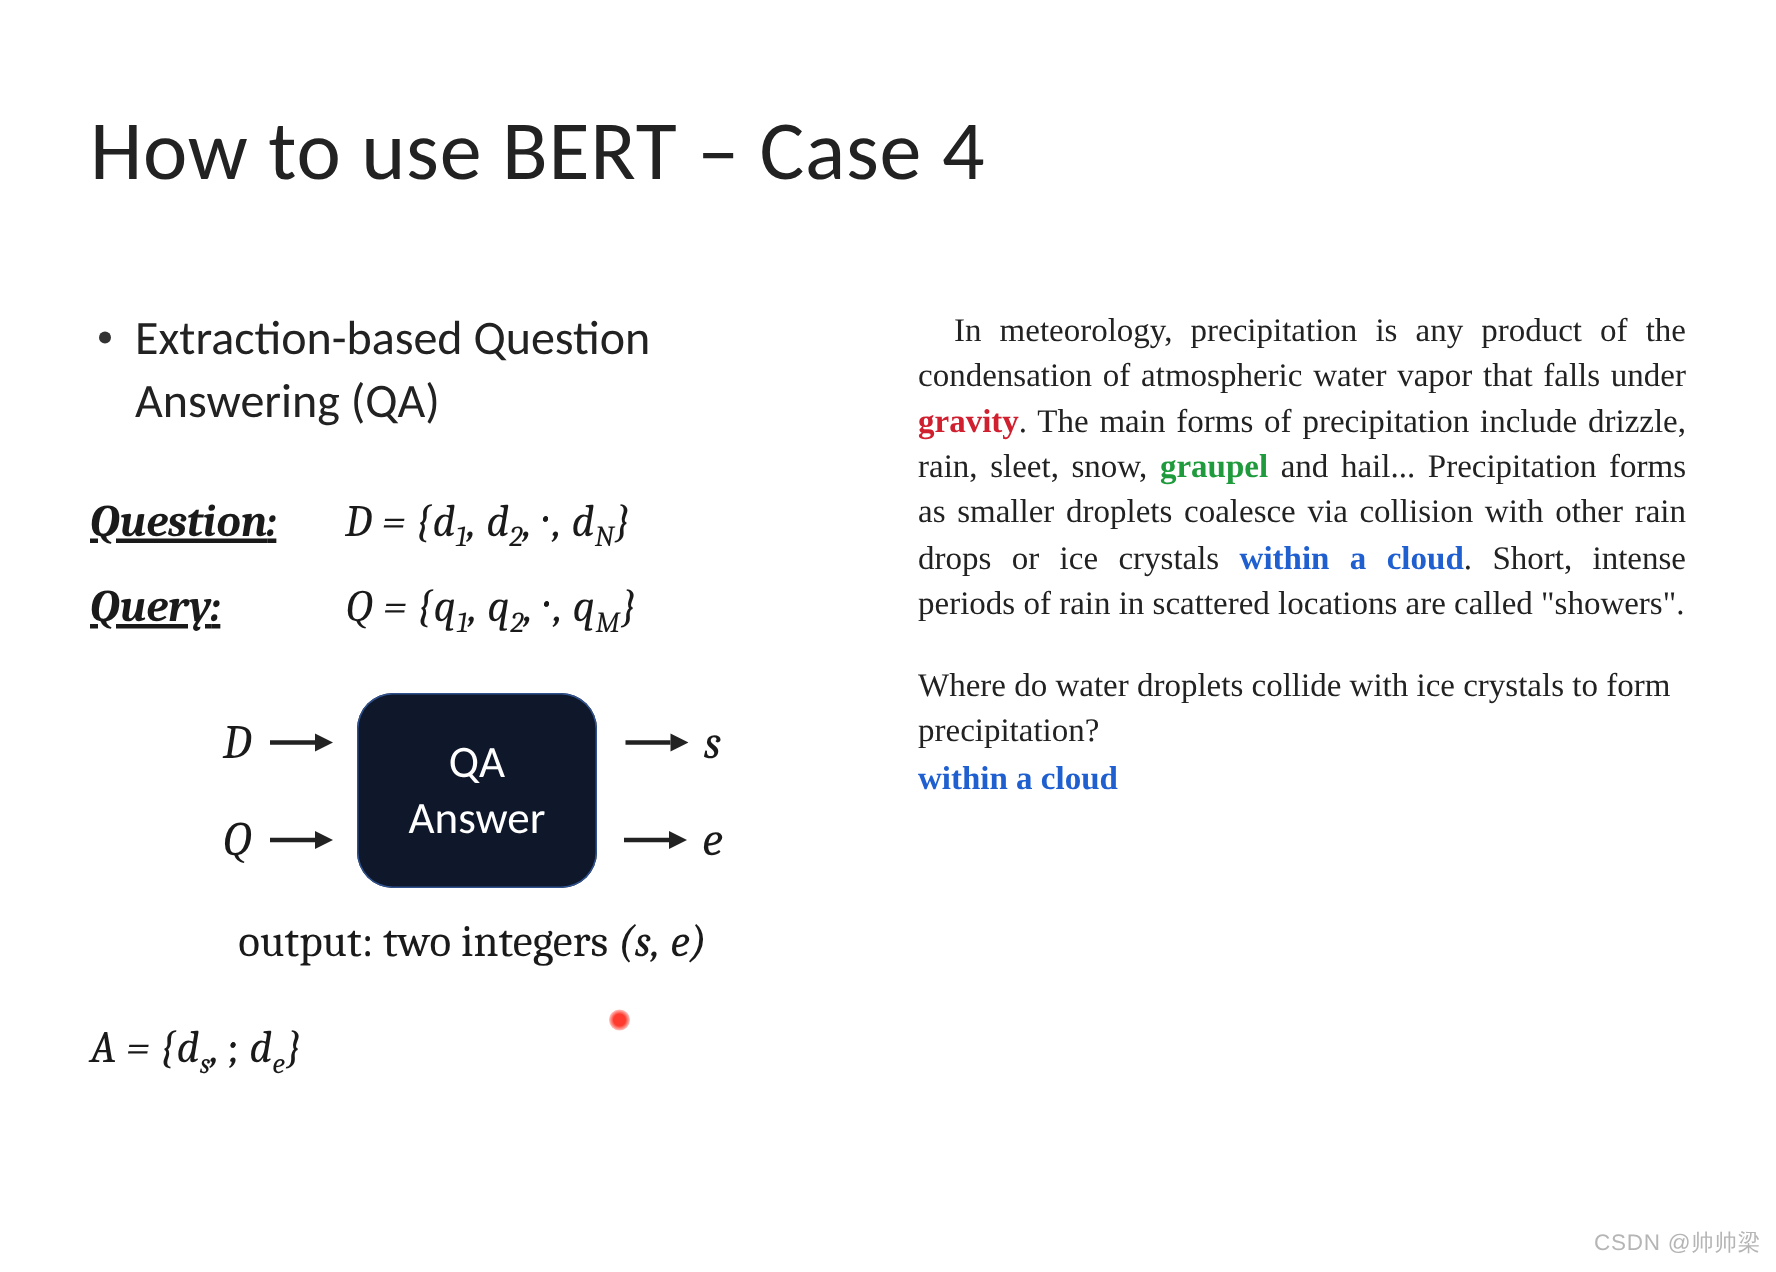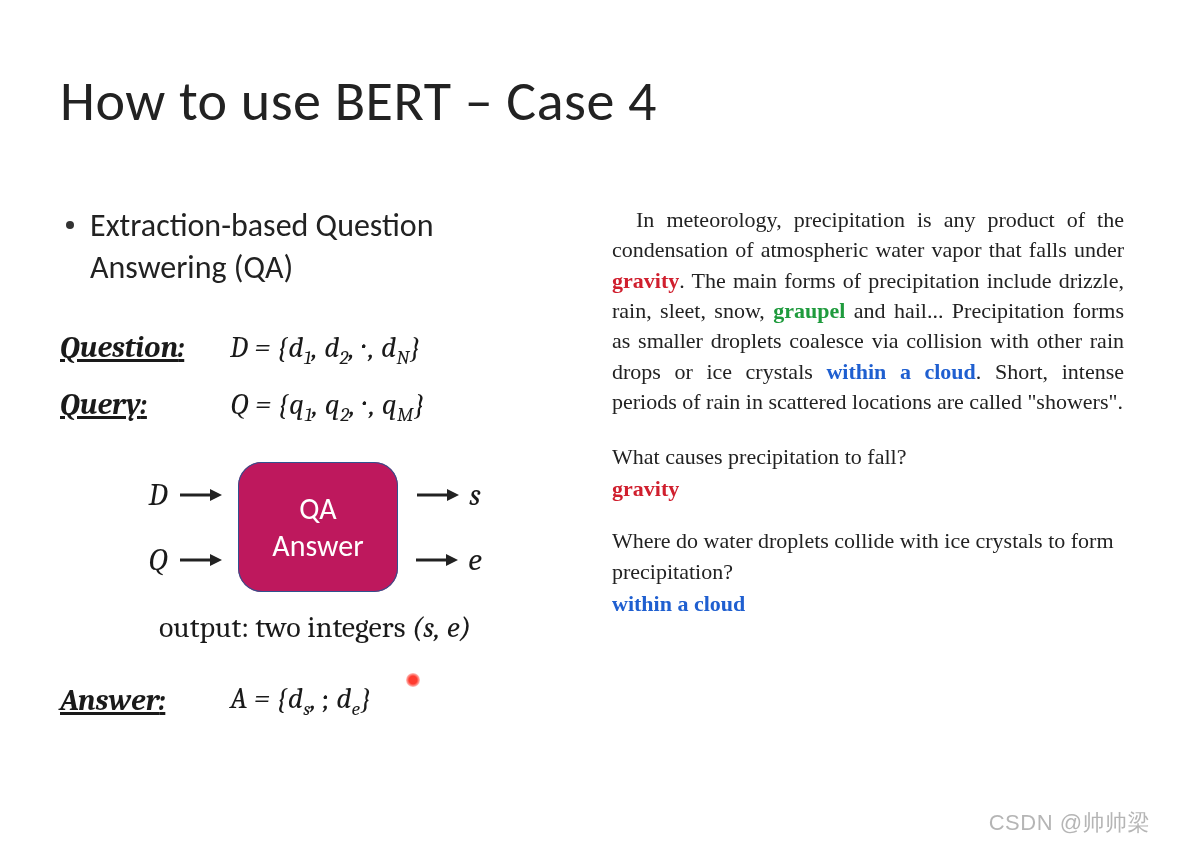--- a/index.html
+++ b/index.html
@@ -88,21 +88,21 @@
   }
   .diag-inputs, .diag-outputs {
     display: flex;
     flex-direction: column;
     gap: 28px;
     align-items: center;
   }
   .diag-row { display: flex; align-items: center; gap: 10px; }
   .arrow-svg { flex-shrink: 0; }
   .qa-box {
-    background: #be185d;
+    background: #0f172a;
     color: #fff;
     font-style: normal;
     font-family: Calibri, Arial, sans-serif;
     font-size: 30px;
     border-radius: 24px;
     width: 160px;
     height: 130px;
     display: flex;
     flex-direction: column;
     align-items: center;
@@ -137,23 +137,23 @@
   .passage { text-align: justify; margin-bottom: 24px; }
   .passage .indent { display: inline-block; width: 24px; }
   .hl-red { color: #d01f2e; font-weight: 700; }
   .hl-green { color: #1f9b3d; font-weight: 700; }
   .hl-blue { color: #1f5fd0; font-weight: 700; }
   .q-block { margin-bottom: 22px; }
   .q-text { font-family: Georgia, serif; }
   .q-ans { font-weight: 700; margin-top: 2px; }
   .watermark {
     position: absolute;
-    right: 34px;
+    right: 10px;
     bottom: 10px;
-    font-size: 22px;
+    font-size: 15px;
     color: rgba(120,120,120,0.55);
     font-family: Arial, sans-serif;
     letter-spacing: 0.5px;
   }
 </style>
 </head>
 <body>
 
 <div class="slide">
 
@@ -215,38 +215,33 @@
             <span>e</span>
           </div>
         </div>
       </div>
 
       <div class="output-line">
         <span>output: two integers </span><span class="paren">(s, e)</span>
       </div>
 
       <div class="answer-row">
-        <span class="def-label"><span>Answer</span>:</span>
         <span class="def-rest">A = {d<sub class="ms">s</sub>, ···, d<sub class="ms">e</sub>}</span>
         <span class="red-dot"></span>
       </div>
 
     </div>
 
     <div class="right">
       <div class="passage">
         <span class="indent"></span><span>In meteorology, precipitation is any product of the condensation of atmospheric water vapor that falls under </span><span class="hl-red">gravity</span><span>. The main forms of precipitation include drizzle, rain, sleet, snow, </span><span class="hl-green">graupel</span><span> and hail...  Precipitation forms as smaller droplets coalesce via collision with other rain drops or ice crystals </span><span class="hl-blue">within a cloud</span><span>. Short, intense periods of rain in scattered locations are called "showers".</span>
       </div>
 
       <div id="qa-list">
           <div class="q-block">
-            <div class="q-text">What causes precipitation to fall?</div>
-            <div class="q-ans hl-red">gravity</div>
-          </div>
-          <div class="q-block">
             <div class="q-text">Where do water droplets collide with ice crystals to form precipitation?</div>
             <div class="q-ans hl-blue">within a cloud</div>
           </div>
         </div>
     </div>
 
   </div>
 </div>
 
 <div class="watermark">CSDN @帅帅梁</div>

